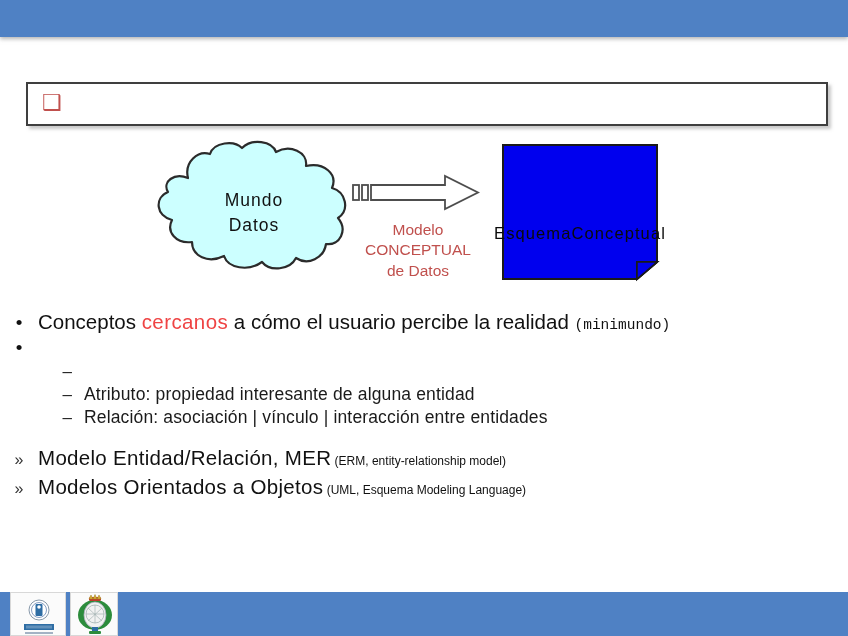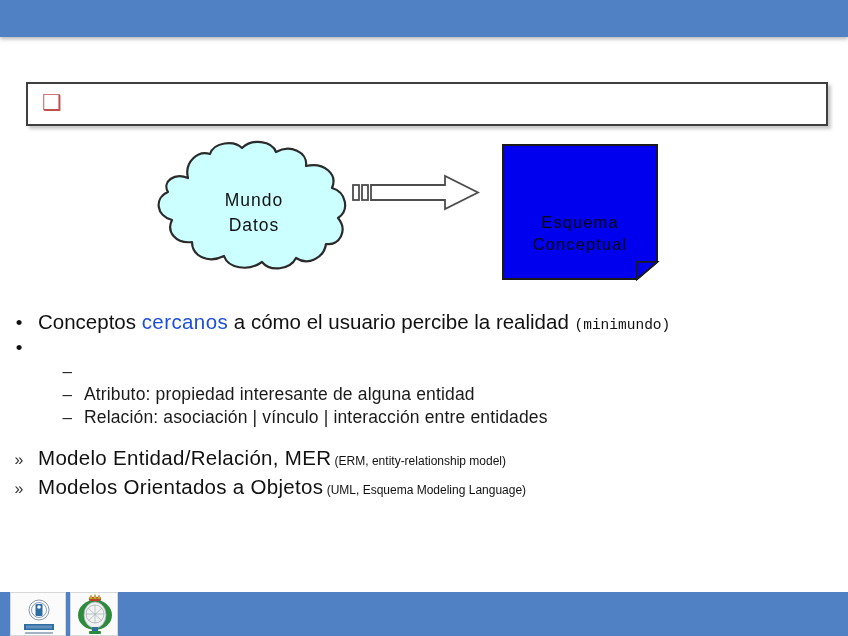--- a/index.html
+++ b/index.html
@@ -62,33 +62,33 @@
   .arrow-wrap { position: absolute; left: 352px; top: 42px; width: 128px; height: 38px; }
   .arrow-caption {
     position: absolute; left: 348px; top: 88px;
     width: 140px; text-align: center;
     color: #C0504D; font-size: 15.5px; line-height: 1.32;
   }
 
   .sq-wrap { position: absolute; left: 500px; top: 10px; width: 160px; height: 140px; }
   .sq-label {
     position: absolute; left: 0; top: 0; width: 160px; height: 140px;
-    display: flex; flex-direction: column;
+    display: flex; flex-direction: row;
     align-items: center; justify-content: center;
     padding-top: 42px;
     font-size: 16.5px; color: #0A0A0A; letter-spacing: 1.1px; line-height: 1.35;
   }
 
   
   .body { position: absolute; left: 0; top: 310px; width: 848px; }
 
   .lvl1 { display: flex; align-items: baseline; margin-bottom: 3px; }
   .lvl1 .mk { width: 38px; text-align: center; font-size: 19px; color: #111; flex: none; }
   .lvl1 .tx { font-size: 20.5px; color: #111111; }
-  .lvl1 .tx .red { color: #1d4ed8; letter-spacing: 0.4px; }
+  .lvl1 .tx .red { color: #ef4444; letter-spacing: 0.4px; }
   .lvl1 .tx .small { font-size: 14.5px; font-family: Liberation Mono, monospace; }
 
   .lvl2 { display: flex; align-items: baseline; margin-bottom: 2px; }
   .lvl2 .mk { width: 84px; text-align: right; padding-right: 12px; font-size: 17px; color: #222; flex: none; }
   .lvl2 .tx { font-size: 17.5px; color: #1a1a1a; letter-spacing: 0.15px; }
 
   .lvl3 { display: flex; align-items: baseline; margin-bottom: 5px; }
   .lvl3 .mk { width: 38px; text-align: center; font-size: 16px; color: #333; flex: none; }
   .lvl3 .tx { font-size: 20.5px; color: #111111; letter-spacing: 0.3px; }
   .lvl3 .tx .small { font-size: 12px; letter-spacing: 0; }
@@ -139,20 +139,25 @@
       </div>
     </div>
 
     <div class="arrow-wrap">
       <svg width="128" height="38" viewBox="0 0 128 38">
         <rect x="1" y="11" width="6" height="15" fill="#ffffff" stroke="#4D4D4D" stroke-width="1.8"></rect>
         <rect x="10" y="11" width="6" height="15" fill="#ffffff" stroke="#4D4D4D" stroke-width="1.8"></rect>
         <path d="M19 11 L93 11 L93 2 L126 18.5 L93 35 L93 26 L19 26 Z" fill="#ffffff" stroke="#4D4D4D" stroke-width="1.8" stroke-linejoin="miter"></path>
       </svg>
     </div>
+    <div class="arrow-caption">
+      <div>Modelo</div>
+      <div>CONCEPTUAL</div>
+      <div>de Datos</div>
+    </div>
 
     <div class="sq-wrap">
       <svg width="160" height="140" viewBox="0 0 160 140">
         <path d="M3 3 L157 3 L157 120 L137 137 L3 137 Z" fill="#0000EE" stroke="#1A1A1A" stroke-width="2"></path>
         <path d="M157 120 L137 120 L137 137 Z" fill="#0000EE" stroke="#1A1A1A" stroke-width="2"></path>
         <path d="M137 120 L157 120 L137 137 Z" fill="#0000EE" stroke="#1A1A1A" stroke-width="1.6"></path>
       </svg>
       <div class="sq-label">
         <span>Esquema</span>
         <span>Conceptual</span>

